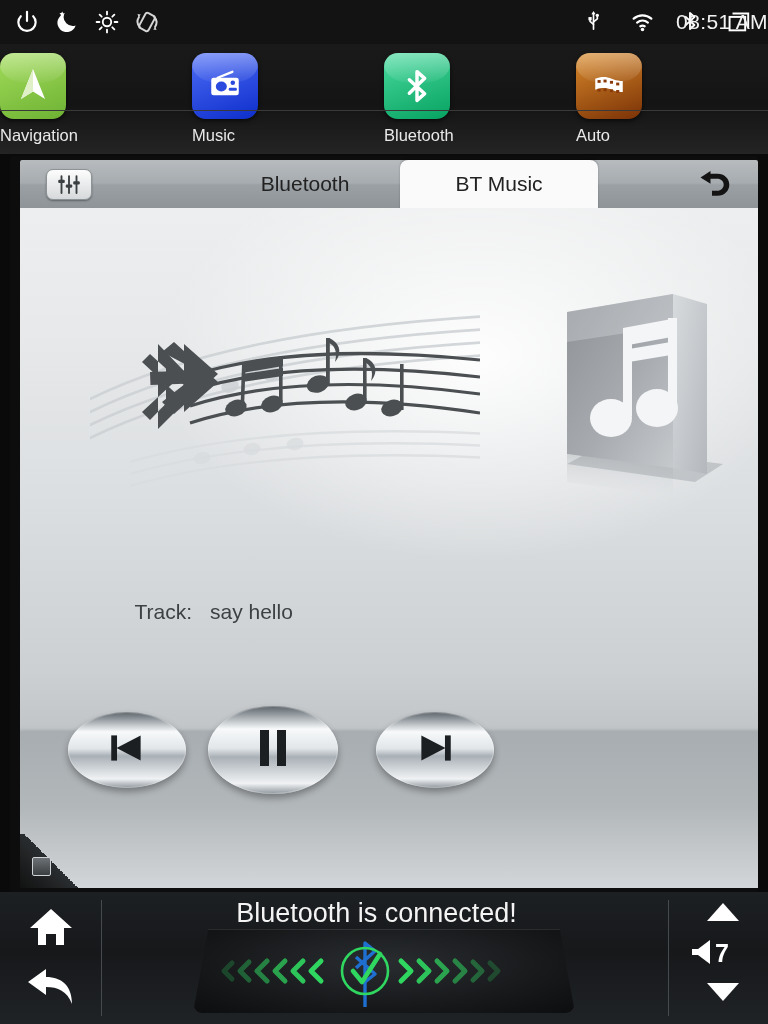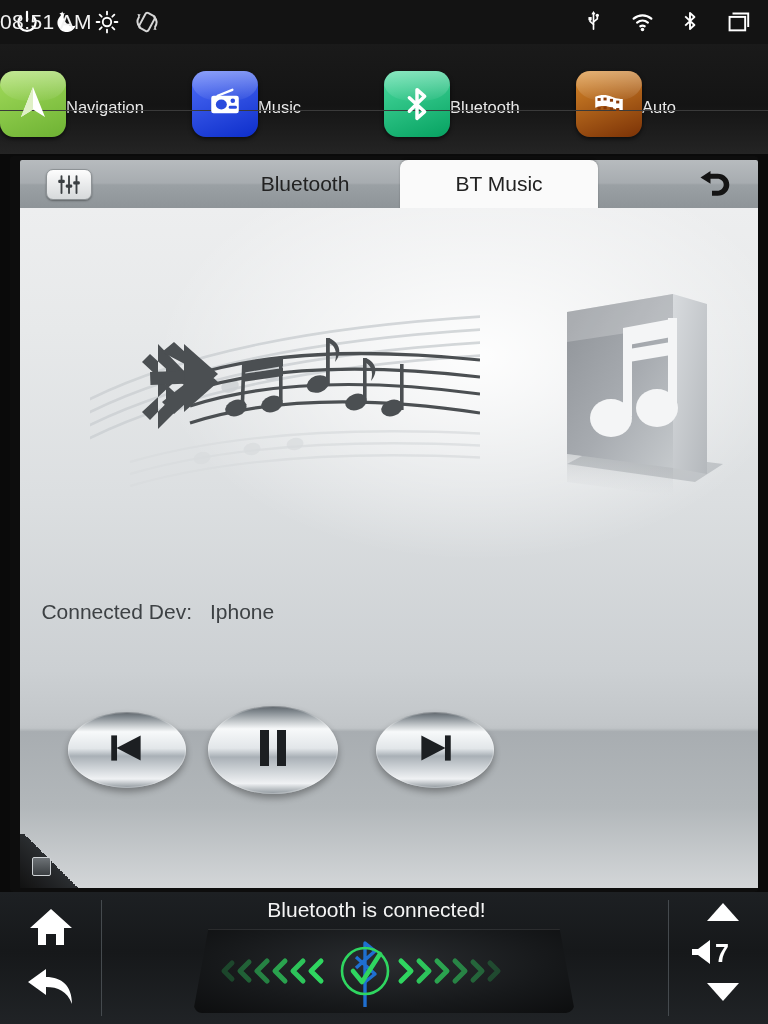--- a/index.html
+++ b/index.html
@@ -14,33 +14,33 @@
   
   #statusbar {
     position:absolute; left:0; top:0; width:768px; height:44px;
     background:#131313;
     display:flex; align-items:center;
   }
   .sb-left { display:flex; align-items:center; gap:14px; padding-left:14px; }
   .sb-right { display:flex; align-items:center; gap:22px; padding-right:16px; margin-left:auto; }
   .sb-ico { width:26px; height:26px; display:block; }
   #sb-clock {
-    position:absolute; left:0; right:0; text-align:left;
+    position:absolute; left:0; right:0; text-align:right;
     color:#f2f2f2; font-size:21px; letter-spacing:.4px;
     pointer-events:none;
   }
 
   
   #dock {
     position:absolute; left:0; top:44px; width:768px; height:110px;
     background:linear-gradient(#1a1a1a 0%, #141414 55%, #242424 100%);
     display:flex;
   }
   .app {
-    flex:1; display:flex; flex-direction:row; align-items:center;
+    flex:1; display:flex; flex-direction:column; align-items:flex-start;
     justify-content:flex-start; padding-top:9px;
   }
   .app-icon {
     width:66px; height:66px; border-radius:14px; position:relative;
     display:flex; align-items:center; justify-content:center;
     box-shadow:0 2px 4px rgba(0,0,0,.6);
     overflow:hidden;
   }
   .app-icon::after{
     content:""; position:absolute; left:0; top:0; width:100%; height:46%;
@@ -148,21 +148,21 @@
   }
   .bb-div { position:absolute; top:8px; width:1px; height:116px; background:#454a4e; }
   #bb-div-l { left:101px; }
   #bb-div-r { left:668px; }
 
   #bb-home { position:absolute; left:29px; top:14px; width:44px; height:42px; }
   #bb-back { position:absolute; left:26px; top:72px; width:50px; height:44px; }
 
   #bb-status {
     position:absolute; left:101px; right:116px; top:6px;
-    text-align:center; color:#f4f4f4; font-size:21px;
+    text-align:center; color:#f4f4f4; font-size:27px;
   }
   #viz {
     position:absolute; left:193px; top:37px; width:382px; height:84px;
     background:radial-gradient(ellipse at 50% 40%, #2a2d30 0%, #17191b 60%, #0c0d0e 100%);
     border-radius:9px/11px;
     clip-path:polygon(4% 0%, 96% 0%, 100% 100%, 0% 100%);
     box-shadow:inset 0 1px 0 rgba(255,255,255,.1);
     overflow:hidden;
   }
   #vol { position:absolute; left:676px; top:6px; width:92px; height:120px; }
@@ -439,22 +439,22 @@
             <ellipse cx="66" cy="132" rx="21" ry="19"></ellipse>
             <ellipse cx="112" cy="122" rx="21" ry="19"></ellipse>
           </g>
 
           <polygon points="22,168 128,182 128,210 22,196" fill="url(#shd)" opacity=".55"></polygon>
         </svg>
       </div>
 
       <div id="track-info">
         <div class="ti-row">
-          <div class="ti-label">Connected Dev:</div>
-          <div class="ti-value">Iphone</div>
+          <div class="ti-label">Track:</div>
+          <div class="ti-value">say hello</div>
         </div>
       </div>
 
       <div id="transport">
         <div class="tbtn" id="btn-prev">
           <span>
             <svg viewBox="0 0 40 32" width="42" height="34">
               <path fill="#1c1f22" d="M33 4 L10 16 L33 28z"></path>
               <rect x="5" y="4" width="5.5" height="24" fill="#1c1f22"></rect>
             </svg>

